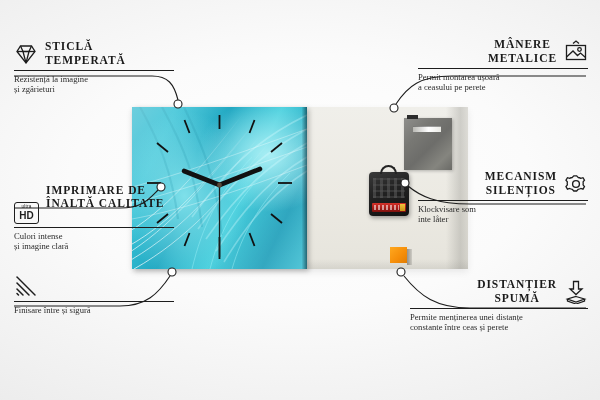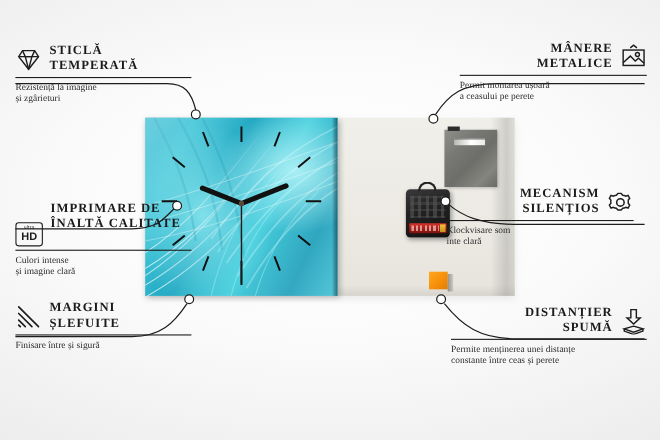--- a/index.html
+++ b/index.html
@@ -125,21 +125,21 @@
   .callout .head {
     display: flex; align-items: center; gap: 7px;
   }
   .callout.right .head { flex-direction: row; justify-content: flex-end; }
   .ttl {
     font-size: 11.5px; letter-spacing: .9px; line-height: 13.5px;
     color: #1a1a1a; font-weight: 700; text-transform: uppercase;
     white-space: pre-line;
   }
   .callout.left .ttl { text-align: left; }
-  .callout.right .ttl { text-align: right; }
+  .callout.right .ttl { text-align: center; }
   .rule { height: 1px; background: #1d1d1d; margin-top: 3px; }
   .sub {
     font-size: 8.6px; line-height: 10.4px; color: #2b2b2b;
     margin-top: 3px; white-space: pre-line;
   }
   .callout.right .sub { text-align: left; }
 
   .ico { width: 24px; height: 24px; flex: 0 0 24px; }
   .ico svg { display: block; width: 24px; height: 24px; }
 
@@ -151,21 +151,21 @@
     margin-top: 32px;
   }
   .hd-badge .u { font-size: 4.6px; letter-spacing: .2px; color: #1d1d1d; font-family: "Liberation Sans", sans-serif; }
   .hd-badge .h { font-size: 10px; font-weight: 700; color: #1d1d1d; font-family: "Liberation Sans", sans-serif; margin-top: .5px; }
 
   
   #c-glass   { left: 14px;  top: 40px;  width: 160px; }
   #c-print   { left: 14px;  top: 170px; width: 160px; }
   #c-edges   { left: 14px;  top: 274px; width: 160px; }
   #c-handles { right: 12px; top: 38px;  width: 170px; }
-  #c-mech    { right: 24px; top: 170px; width: 170px; }
+  #c-mech    { right: 12px; top: 170px; width: 170px; }
   #c-spacer  { right: 12px; top: 278px; width: 178px; }
 </style>
 </head>
 <body>
 
 <div id="stage">
 
   <div class="photo">
     <div class="photo-shade-r"></div>
     <div class="photo-shade-b"></div>
@@ -323,22 +323,20 @@
       <span class="ico">
         <svg viewBox="0 0 24 24">
             <g stroke="#1d1d1d" stroke-width="1.5" stroke-linecap="round">
           <line x1="3" y1="3" x2="21" y2="21"></line>
           <line x1="3" y1="9" x2="15" y2="21"></line>
           <line x1="3" y1="15" x2="9" y2="21"></line>
           <line x1="3" y1="19.5" x2="4.5" y2="21"></line>
         </g>
           </svg>
       </span>
-      <span class="ttl">MARGINI
-ȘLEFUITE</span>
     </div>
     <div class="rule"></div>
     <div class="sub">Finisare între și sigură</div>
   </div>
 
   <div class="callout right" id="c-handles">
     <div class="head">
       <span class="ttl">MÂNERE
 METALICE</span>
       <span class="ico">
@@ -365,21 +363,21 @@
         <svg viewBox="0 0 24 24">
             <g fill="none" stroke="#1d1d1d" stroke-width="1.4">
           <path d="M12 2.6 L13.6 4.4 A8 8 0 0 1 16.5 5.3 L18.8 4.6 L20.4 7.4 L18.9 9.2 A8 8 0 0 1 18.9 12.3 L20.4 14.1 L18.8 16.9 L16.5 16.2 A8 8 0 0 1 13.6 17.1 L12 18.9 L8.9 18.9 L7.3 17.1 A8 8 0 0 1 4.4 16.2 L2.1 16.9 L0.5 14.1 L2 12.3 A8 8 0 0 1 2 9.2 L0.5 7.4 L2.1 4.6 L4.4 5.3 A8 8 0 0 1 7.3 4.4 L8.9 2.6 Z" transform="translate(1.5,1.4) scale(0.93)"></path>
           <circle cx="12" cy="12" r="3.4"></circle>
         </g>
           </svg>
       </span>
     </div>
     <div class="rule"></div>
     <div class="sub">Klockvisare som
-inte clară</div>
+inte låter</div>
   </div>
 
   <div class="callout right" id="c-spacer">
     <div class="head">
       <span class="ttl">DISTANȚIER
 SPUMĂ</span>
       <span class="ico">
         <svg viewBox="0 0 24 24">
             <g fill="none" stroke="#1d1d1d" stroke-width="1.3">
           <path d="M9.5 1.5 H14.5 V9 H18 L12 14.5 L6 9 H9.5 Z"></path>

